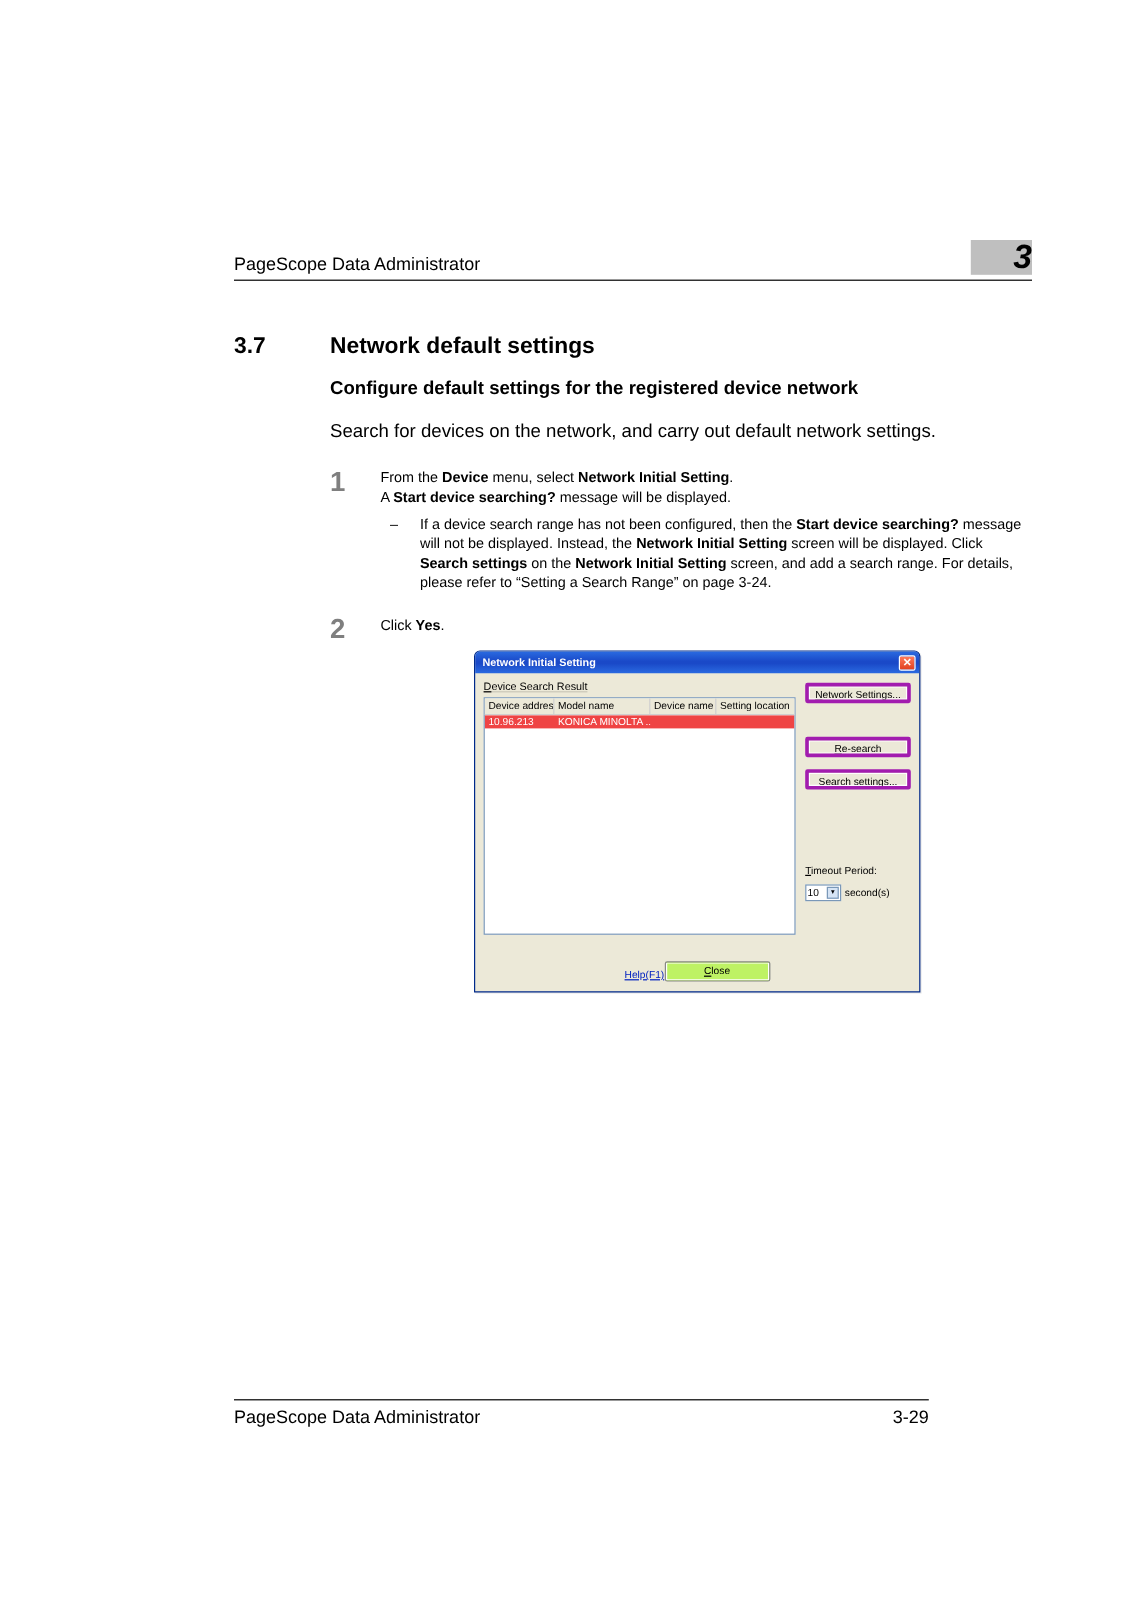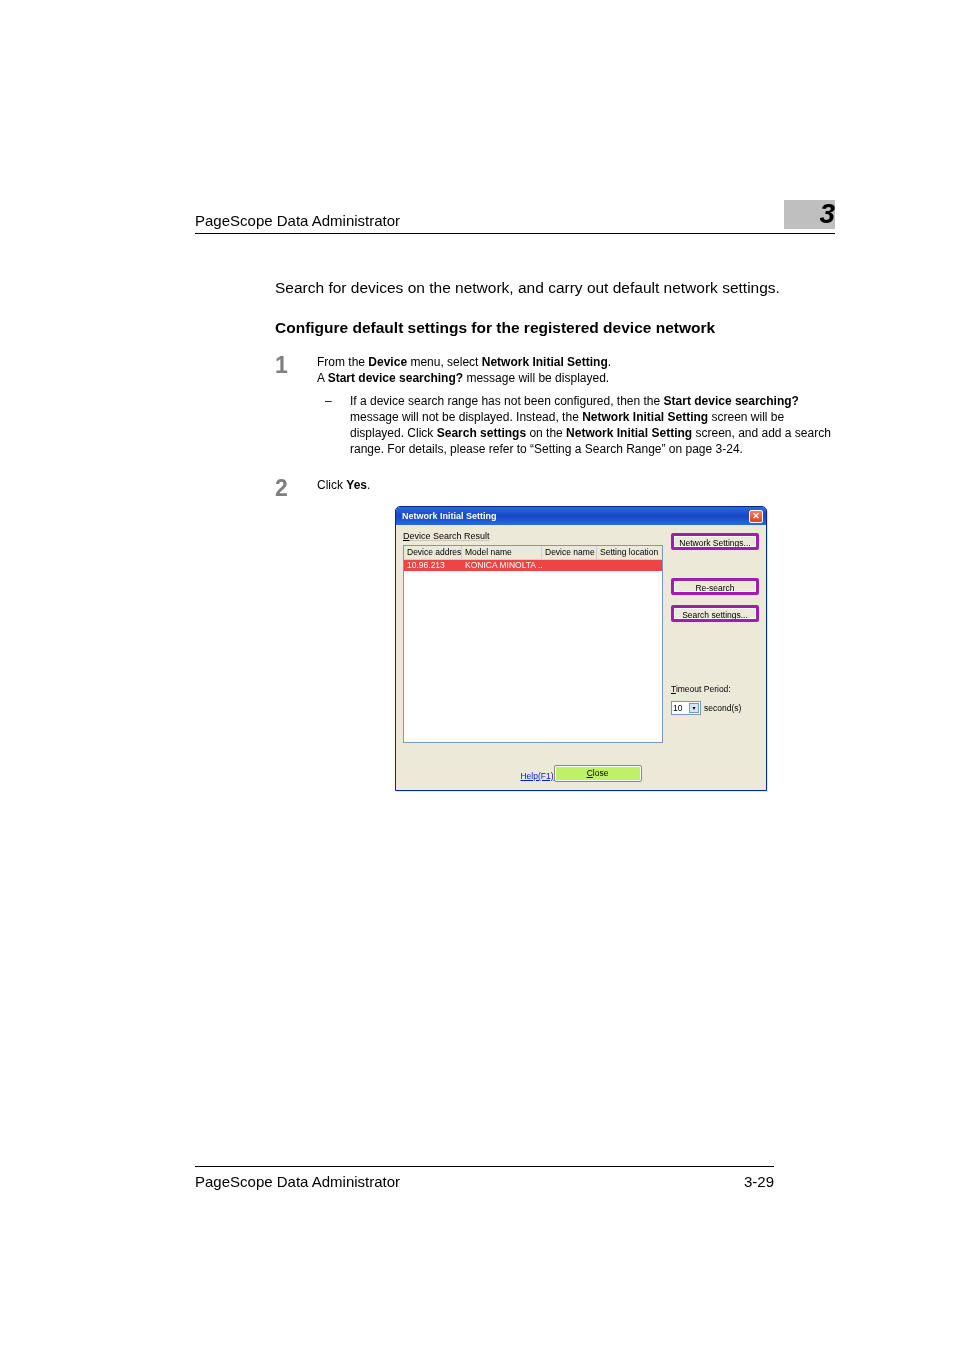--- a/index.html
+++ b/index.html
@@ -10,21 +10,21 @@
     height: 1350px;
     font-family: Arial, Helvetica, sans-serif;
     color: #000;
     position: relative;
   }
   .page {
     position: relative;
     width: 954px;
     height: 1350px;
     box-sizing: border-box;
-    padding: 200px 119px 0 195px;
+    padding: 200px 94px 0 195px;
   }
   .header-row {
     display: flex;
     justify-content: space-between;
     align-items: flex-end;
     border-bottom: 1px solid #000;
     padding-bottom: 4px;
     margin-bottom: 44px;
   }
   .header-title {
@@ -285,24 +285,28 @@
 
 <div class="page">
 
   <div class="header-row">
     <span class="header-title">PageScope Data Administrator</span>
     <span class="chapter-badge">
       <span class="chapter-num">3</span>
     </span>
   </div>
 
+  <div class="section-heading">
+    <span class="section-num">3.7</span>
+    <span class="section-title">Network default settings</span>
+  </div>
+
+  <div class="body-block subhead">Configure default settings for the registered device network</div>
 
   <div class="body-block intro">Search for devices on the network, and carry out default network settings.</div>
-
-  <div class="body-block subhead">Configure default settings for the registered device network</div>
 
   <div class="body-block">
     <div class="step">
       <div class="step-num">1</div>
       <div class="step-body">
         <span>From the </span><span class="bold600">Device</span><span> menu, select </span><span class="bold600">Network Initial Setting</span><span>.</span><br>
         <span>A </span><span class="bold600">Start device searching?</span><span> message will be displayed.</span>
 
         <div class="sub-bullet">
           <div class="dash">–</div>

